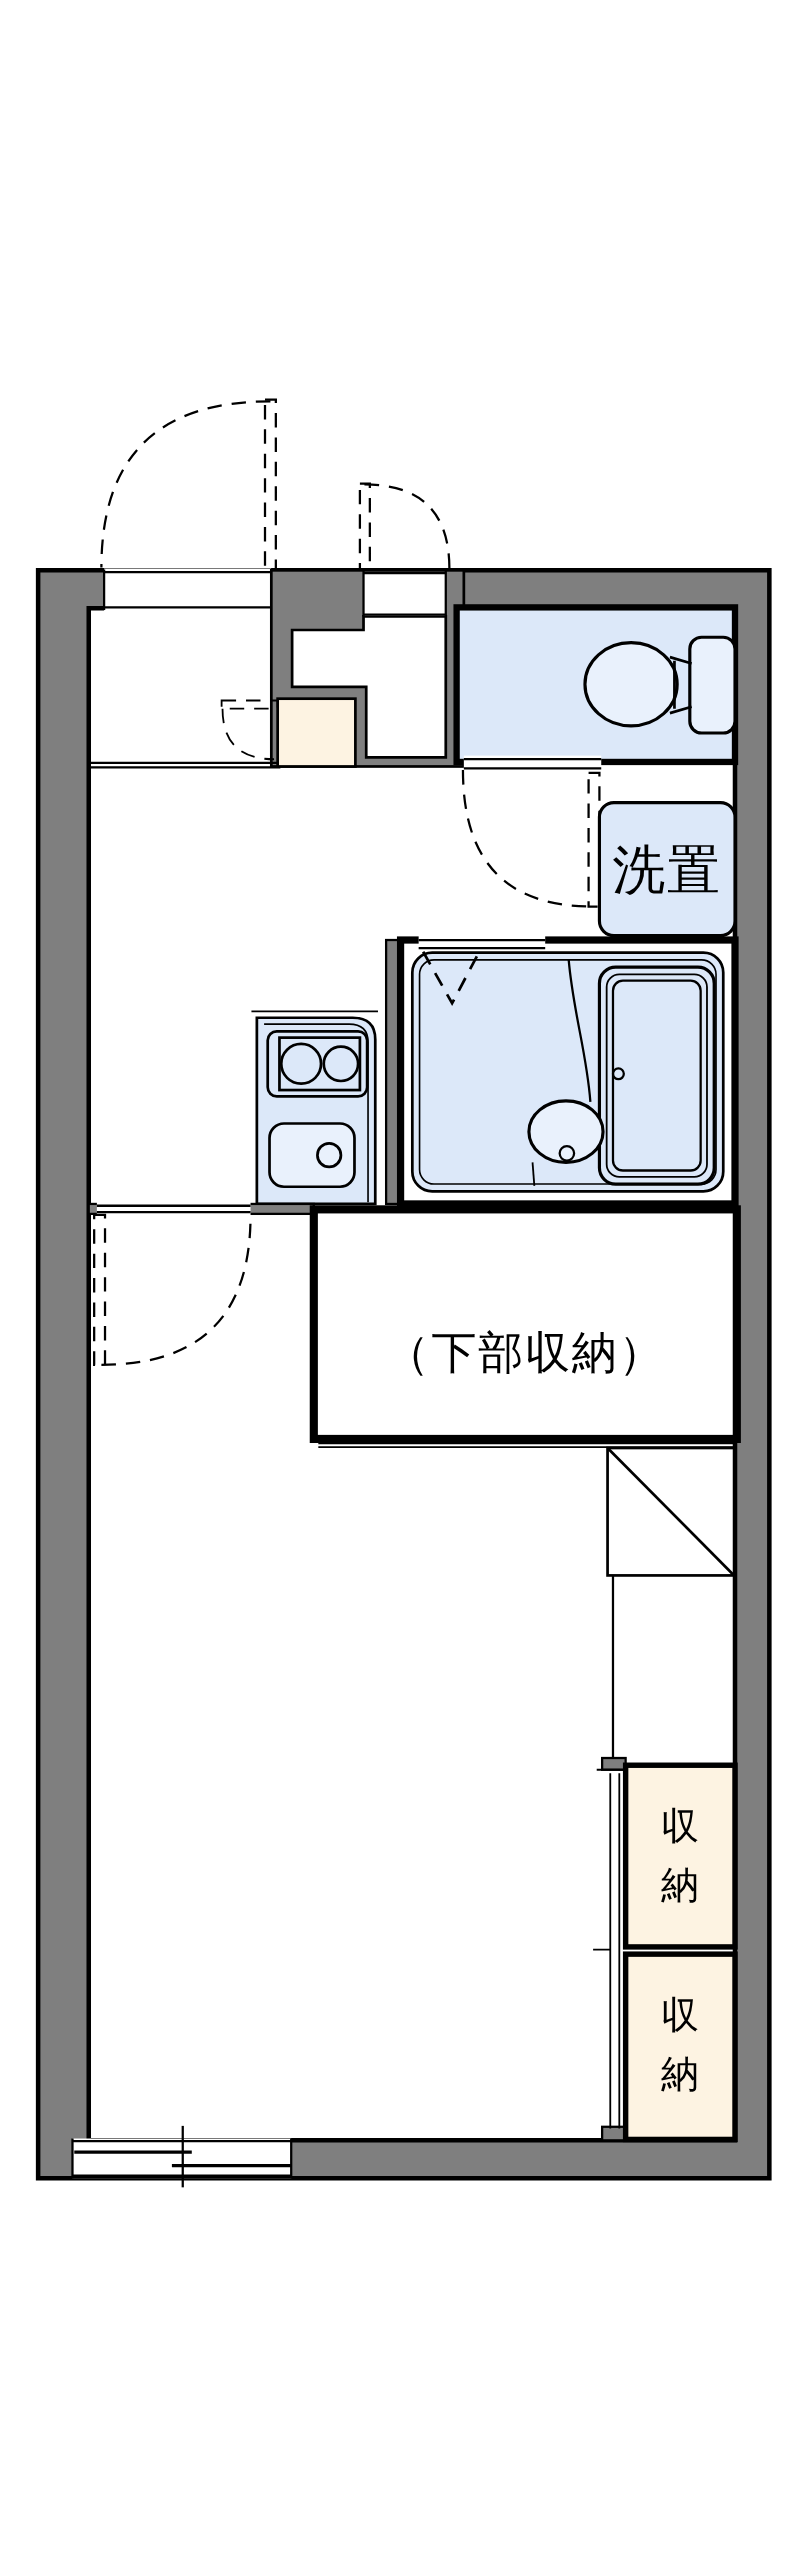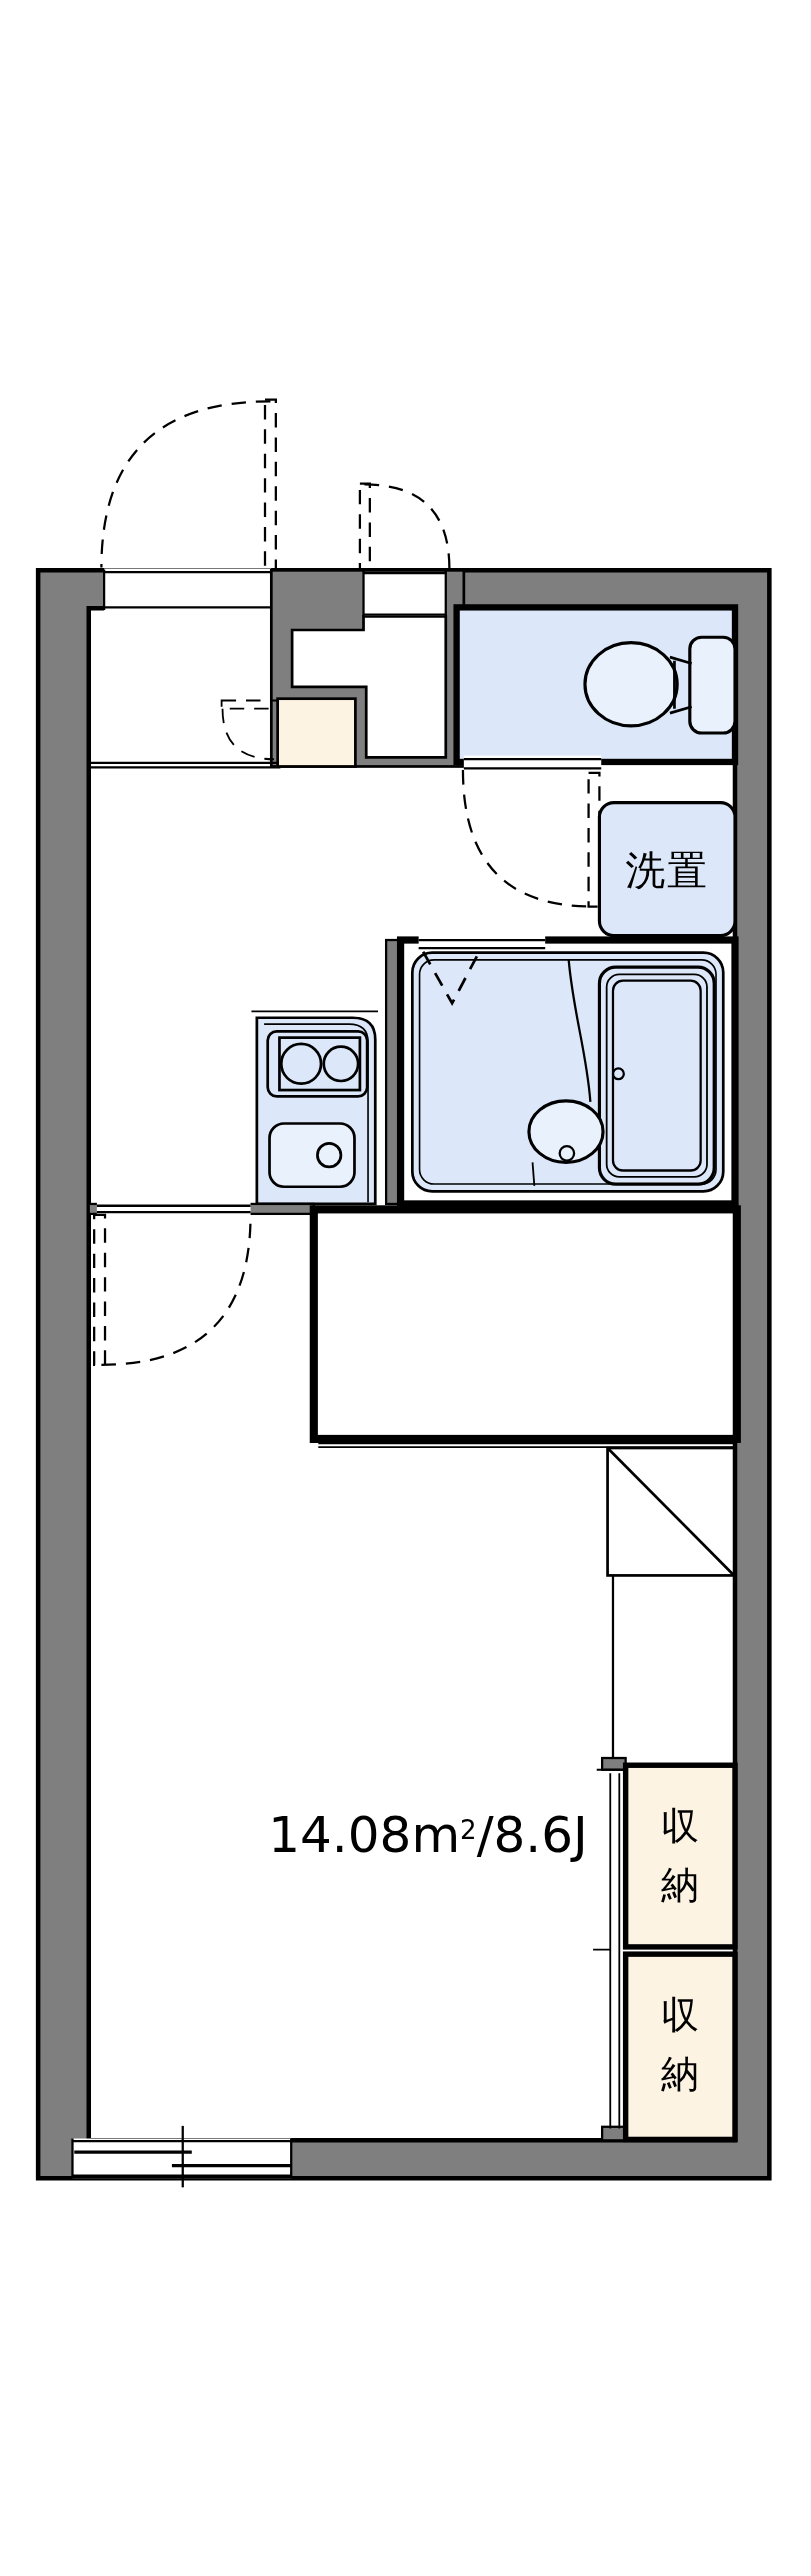--- a/index.html
+++ b/index.html
@@ -9,21 +9,21 @@
   .w   {fill:var(--wall,#7f7f7f);stroke:#000;}
   .wht {fill:#fff;stroke:none;}
   .blu {fill:var(--fixture,#dce8f9);stroke:#000;}
   .blu2{fill:var(--fixture-light,#e9f1fc);stroke:#000;}
   .crm {fill:var(--storage,#fdf3e2);stroke:#000;}
   .ln  {fill:none;stroke:#000;}
   .box {fill:#fff;stroke:#000;}
   .dsh {fill:none;stroke:#000;stroke-dasharray:16 11;}
   .lbl{position:absolute;transform:translate(-50%,-50%);color:#000;white-space:nowrap;
        text-align:center;line-height:1.25;}
-  .lbl-laundry{font-size:40px;letter-spacing:1.8px;}
+  .lbl-laundry{font-size:53px;letter-spacing:1.8px;}
   .lbl-bed{font-size:45px;letter-spacing:1.8px;}
   .lbl-room{font-size:76px;letter-spacing:7.2px;}
   .lbl-area{font-size:50px;}
   .lbl-area .sup{font-size:0.52em;vertical-align:0.5em;}
   .lbl-closet{font-size:38px;line-height:1.55;}
 </style>
 </head>
 <body>
 
 <div id="canvas">
@@ -118,25 +118,23 @@
   <rect class="wht" x="80" y="2366" width="242" height="44"></rect>
   <path class="ln" stroke-width="2.5" d="M80 2369 H322 M80 2366 V2410 M322 2366 V2410"></path>
   <path class="ln" stroke-width="3.5" d="M82 2381 H212"></path>
   <path class="ln" stroke-width="3.5" d="M190 2396 H322"></path>
   <path class="ln" stroke-width="4.5" d="M80 2408 H322"></path>
   <path class="ln" stroke-width="2.5" d="M202 2352 V2420"></path>
 </svg>
 
 <div class="lbl lbl-laundry" style="left:667px;top:870px;">洗置</div>
 
+<div class="lbl lbl-bed" style="left:525px;top:1353px;">（下部収納）</div>
 
 
-<div class="lbl lbl-area" style="left:428px;top:1835px;">
-  <span>14.08m</span><span class="sup">2</span><span>/8.6J</span>
-</div>
 
 <div class="lbl lbl-closet" style="left:680px;top:1856px;">
   <div>収</div>
   <div>納</div>
 </div>
 <div class="lbl lbl-closet" style="left:680px;top:2045px;">
   <div>収</div>
   <div>納</div>
 </div>
 

